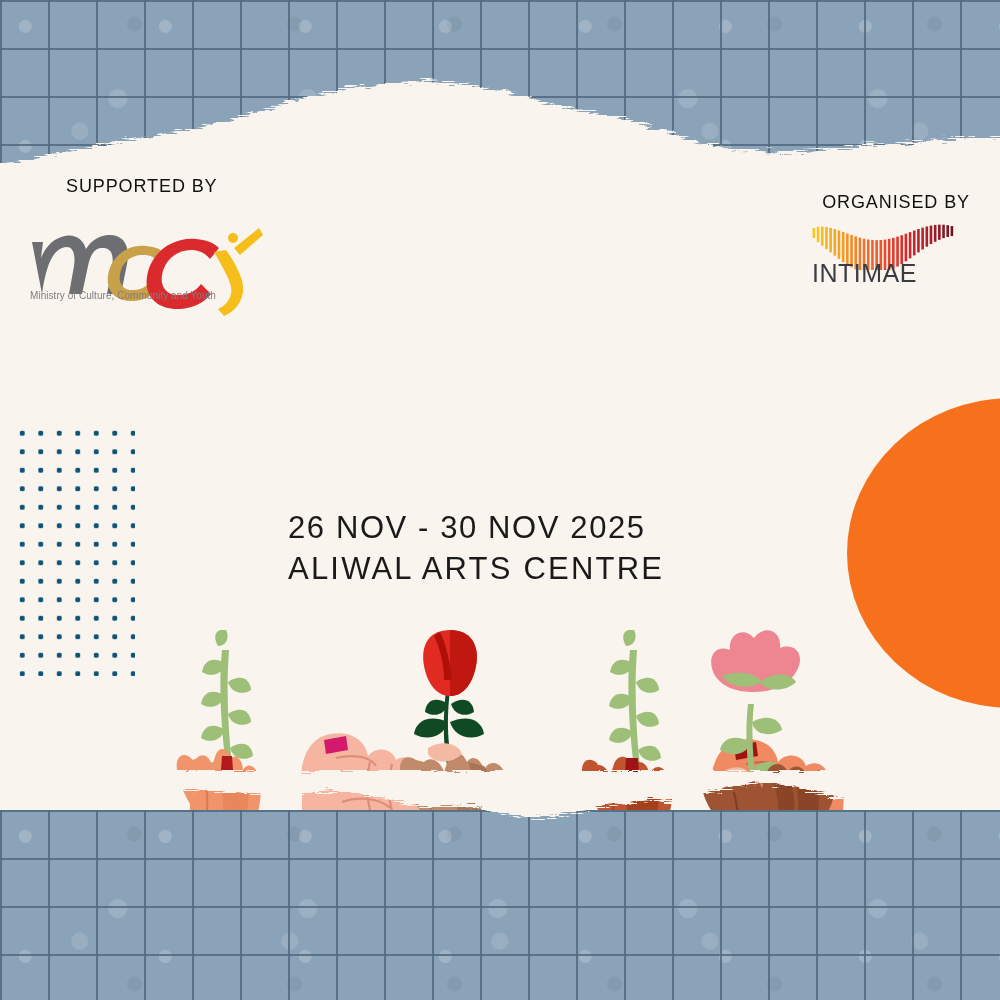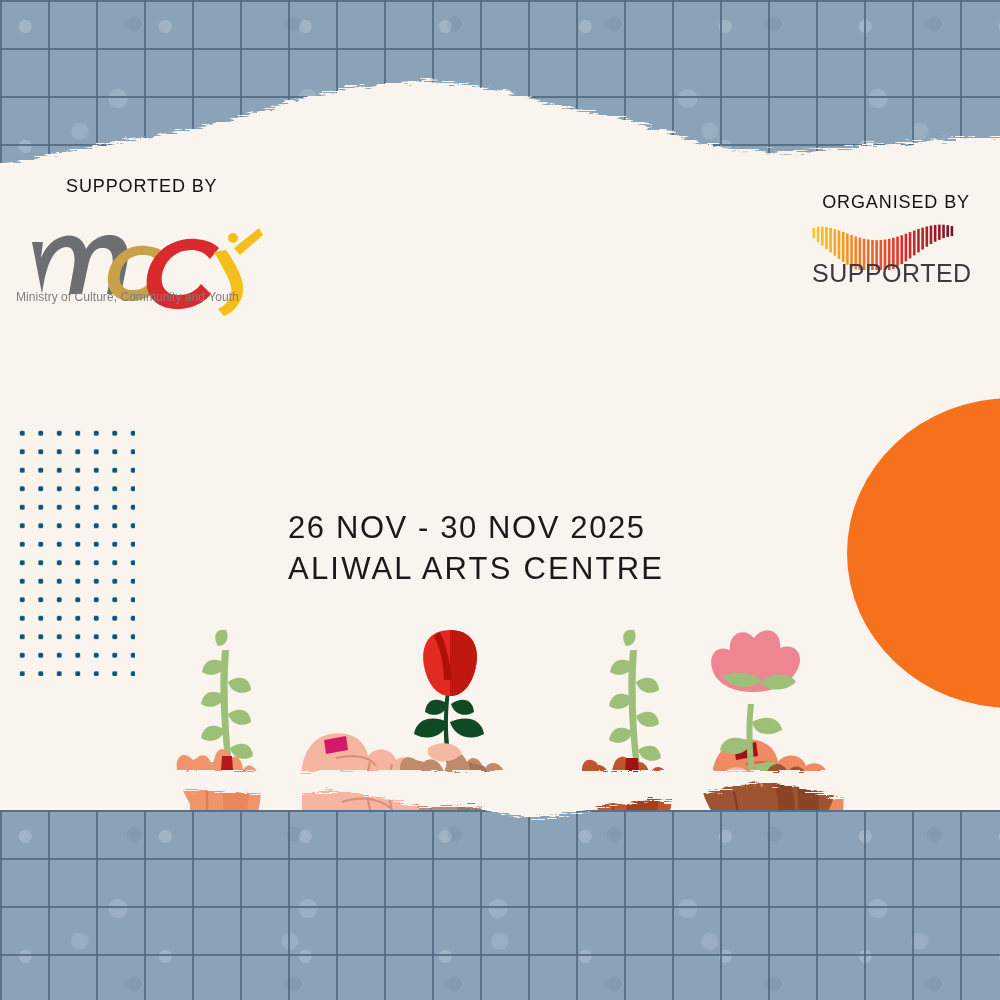--- a/index.html
+++ b/index.html
@@ -51,22 +51,22 @@
   }
 
   
   #supported-block{position:absolute;left:66px;top:176px;width:260px;}
   .kicker{
     font-size:18px;font-weight:normal;letter-spacing:.9px;color:#111;
     margin:0 0 0 0;
   }
   #mccy-logo{position:absolute;left:28px;top:222px;width:235px;height:95px;}
   #mccy-tagline{
-    position:absolute;left:16px;top:290px;width:232px;
-    font-size:12px;color:#7E7E80;letter-spacing:.05px;white-space:nowrap;
+    position:absolute;left:30px;top:290px;width:232px;
+    font-size:10px;color:#7E7E80;letter-spacing:.05px;white-space:nowrap;
   }
 
   
   #organised-block{position:absolute;right:30px;top:192px;text-align:left;}
   #vox-logo{position:absolute;right:28px;top:222px;width:160px;height:100px;}
   #vox-wave{position:absolute;right:14px;top:0;width:150px;height:48px;}
   #vox-name{
     position:absolute;left:0;top:38px;width:160px;
     font-size:25px;font-weight:500;line-height:26px;
     color:#3B3B42;letter-spacing:.5px;
@@ -195,21 +195,21 @@
           <rect x="117.51" y="4.47" width="2.6" height="20.20" fill="rgb(172,32,43)"></rect>
           <rect x="121.69" y="3.54" width="2.6" height="18.55" fill="rgb(163,30,42)"></rect>
           <rect x="125.87" y="2.91" width="2.6" height="16.87" fill="rgb(152,28,40)"></rect>
           <rect x="130.05" y="2.63" width="2.6" height="15.16" fill="rgb(142,26,38)"></rect>
           <rect x="134.24" y="2.71" width="2.6" height="13.44" fill="rgb(131,25,36)"></rect>
           <rect x="138.42" y="3.18" width="2.6" height="11.72" fill="rgb(121,23,34)"></rect>
           <rect x="142.60" y="4.06" width="2.6" height="10.00" fill="rgb(110,21,32)"></rect>
         </g>
     </svg>
     <div id="vox-name">
-      <div>SUPPORTED</div>
+      <div>INTIMAE</div>
     </div>
   </div>
 
 
   <div id="meta-block">
     <p class="meta-date">26 NOV - 30 NOV 2025</p>
     <p class="meta-venue">ALIWAL ARTS CENTRE</p>
   </div>
 
   <div id="hands">

